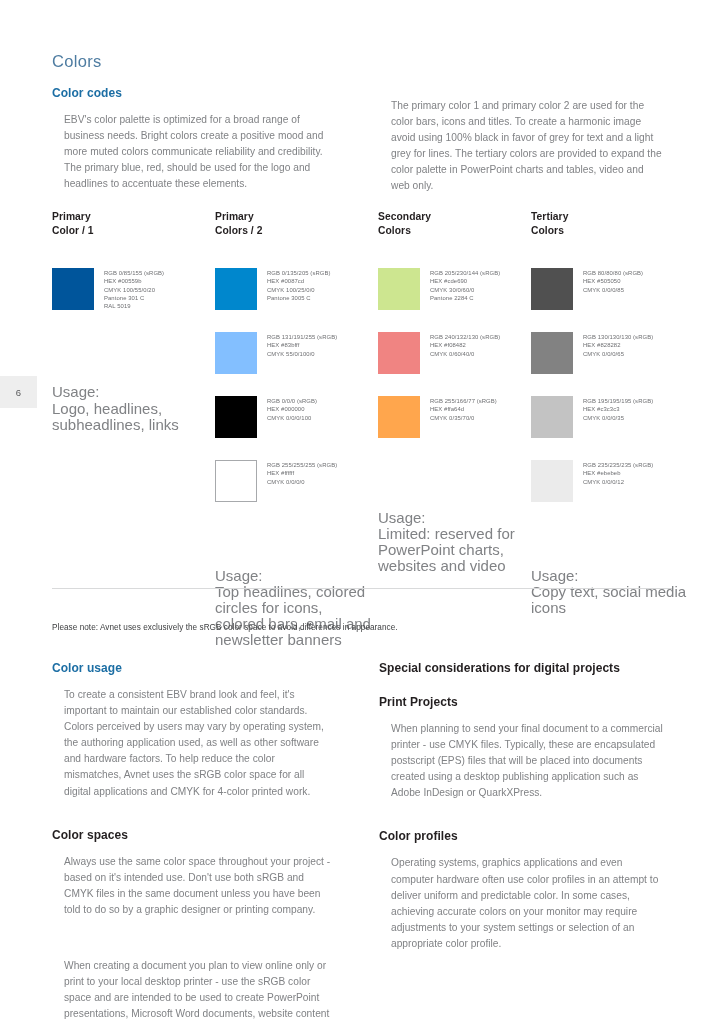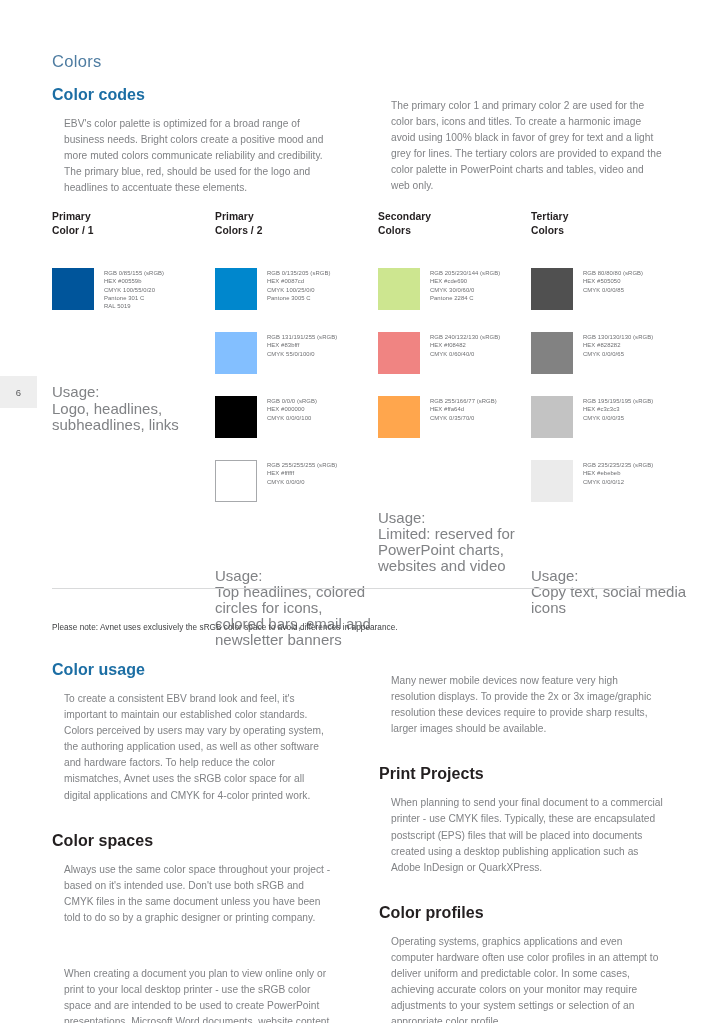--- a/index.html
+++ b/index.html
@@ -41,21 +41,21 @@
   .section-title {
     position: absolute;
     left: 52px;
     top: 52px;
     font-size: 16.5px;
     color: #4e7ca1;
     font-weight: 400;
     letter-spacing: .3px;
   }
   .sub-head {
-    font-size: 16px;
+    font-size: 12px;
     font-weight: bold;
     color: #1c6ea4;
     margin: 0 0 4px 0;
     letter-spacing: .05px;
   }
   .sub-head.dark {
     color: #231f20;
   }
   .body-copy {
     font-size: 10.2px;
@@ -326,21 +326,21 @@
   <div class="block left" id="bottom-left" style="top:661px;">
       <div class="sub-head">Color usage</div>
       <p class="body-copy">To create a consistent EBV brand look and feel, it's important to maintain our established color standards. Colors perceived by users may vary by operating system, the authoring application used, as well as other software and hardware factors. To help reduce the color mismatches, Avnet uses the sRGB color space for all digital applications and CMYK for 4-color printed work.</p>
       <div class="gap"></div>
       <div class="sub-head dark">Color spaces</div>
       <p class="body-copy">Always use the same color space throughout your project - based on it's intended use. Don't use both sRGB and CMYK files in the same document unless you have been told to do so by a graphic designer or printing company.</p>
       <div class="gap"></div>
       <p class="body-copy">When creating a document you plan to view online only or print to your local desktop printer - use the sRGB color space and are intended to be used to create PowerPoint presentations, Microsoft Word documents, website content and graphics of any kind and posters.</p>
     </div>
   <div class="block right" id="bottom-right" style="top:661px;">
-      <p class="body-copy">Many newer mobile devices now feature very high resolution displays. To provide the 2x or 3x image/graphic resolution these devices require to provide sharp results, larger images should be available.</p>
+      <div class="sub-head dark">Special considerations for digital projects</div>
       <div class="gap"></div>
       <div class="sub-head dark">Print Projects</div>
       <p class="body-copy">When planning to send your final document to a commercial printer - use CMYK files. Typically, these are encapsulated postscript (EPS) files that will be placed into documents created using a desktop publishing application such as Adobe InDesign or QuarkXPress.</p>
       <div class="gap"></div>
       <div class="sub-head dark">Color profiles</div>
       <p class="body-copy">Operating systems, graphics applications and even computer hardware often use color profiles in an attempt to deliver uniform and predictable color. In some cases, achieving accurate colors on your monitor may require adjustments to your system settings or selection of an appropriate color profile.</p>
     </div>
 
 </div>
 

